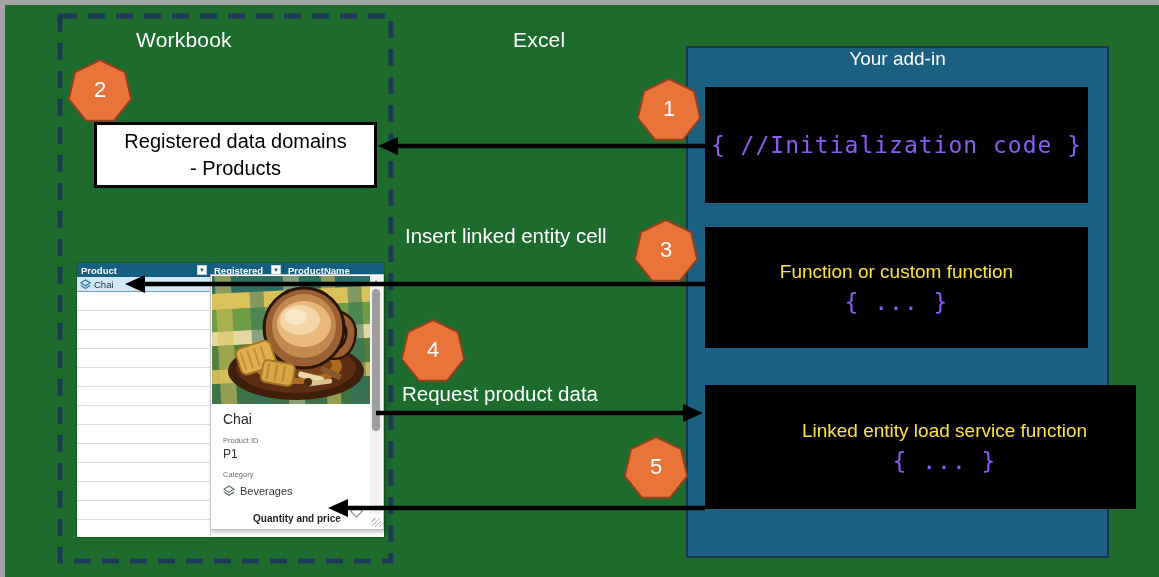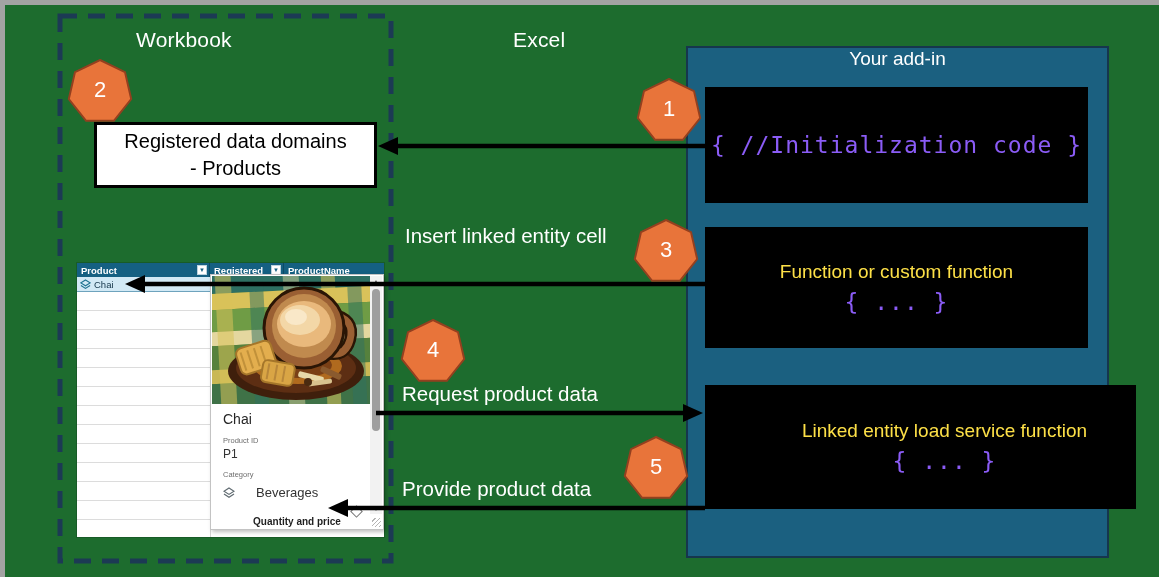--- a/index.html
+++ b/index.html
@@ -79,21 +79,21 @@
   
   .card{
     position:absolute;left:133px;top:11px;width:174px;height:256px;background:#fff;
     border:1px solid #c3c3c3;box-sizing:border-box;box-shadow:2px 2px 4px rgba(0,0,0,0.25);
   }
   .photo{position:absolute;left:1px;top:1px;width:159px;height:128px;overflow:hidden;}
   .card-body{position:absolute;left:0;top:130px;width:160px;padding-left:12px;box-sizing:border-box;color:#222;}
   .c-title{font-size:14px;margin-top:6px;color:#262626;}
   .c-label{font-size:7.5px;color:#6d6d6d;margin-top:9px;}
   .c-value{font-size:12px;color:#333;margin-top:2px;}
-  .c-cat{display:flex;align-items:center;gap:21px;margin-top:6px;font-size:13px;color:#333;}
+  .c-cat{display:flex;align-items:center;gap:5px;margin-top:6px;font-size:11px;color:#333;}
   .c-head{font-size:10px;font-weight:bold;margin-top:16px;color:#1f1f1f;text-align:center;}
   .chev{
     position:absolute;right:22px;top:232px;width:7px;height:7px;border:1.2px solid #777;
     transform:rotate(45deg);background:#fff;
   }
   .resize{
     position:absolute;right:2px;bottom:2px;width:9px;height:9px;
     background:repeating-linear-gradient(135deg,transparent 0 2px,#b5b5b5 2px 3px);
   }
   
@@ -227,21 +227,20 @@
         <div class="sb-dn">▼</div>
       </div>
       <div class="resize"></div>
     </div>
   </div>
 
   <div class="flow-label" style="left:400px;top:217px;">
     <div>Insert linked entity cell</div>
   </div>
   <div class="flow-label" style="left:397px;top:375px;">Request product data</div>
-  <div class="flow-label" style="left:397px;top:470px;">Provide product data</div>
 
   <svg class="layer">
     <g stroke="#000" stroke-width="4.5" fill="#000">
       <line x1="700" y1="141" x2="391" y2="141"></line>
       <polygon points="393,132 393,150 373,141" stroke="none"></polygon>
       <line x1="700" y1="279" x2="138" y2="279"></line>
       <polygon points="140,270 140,288 120,279" stroke="none"></polygon>
       <line x1="371" y1="408" x2="680" y2="408"></line>
       <polygon points="678,399 678,417 698,408" stroke="none"></polygon>
       <line x1="700" y1="503" x2="341" y2="503"></line>

